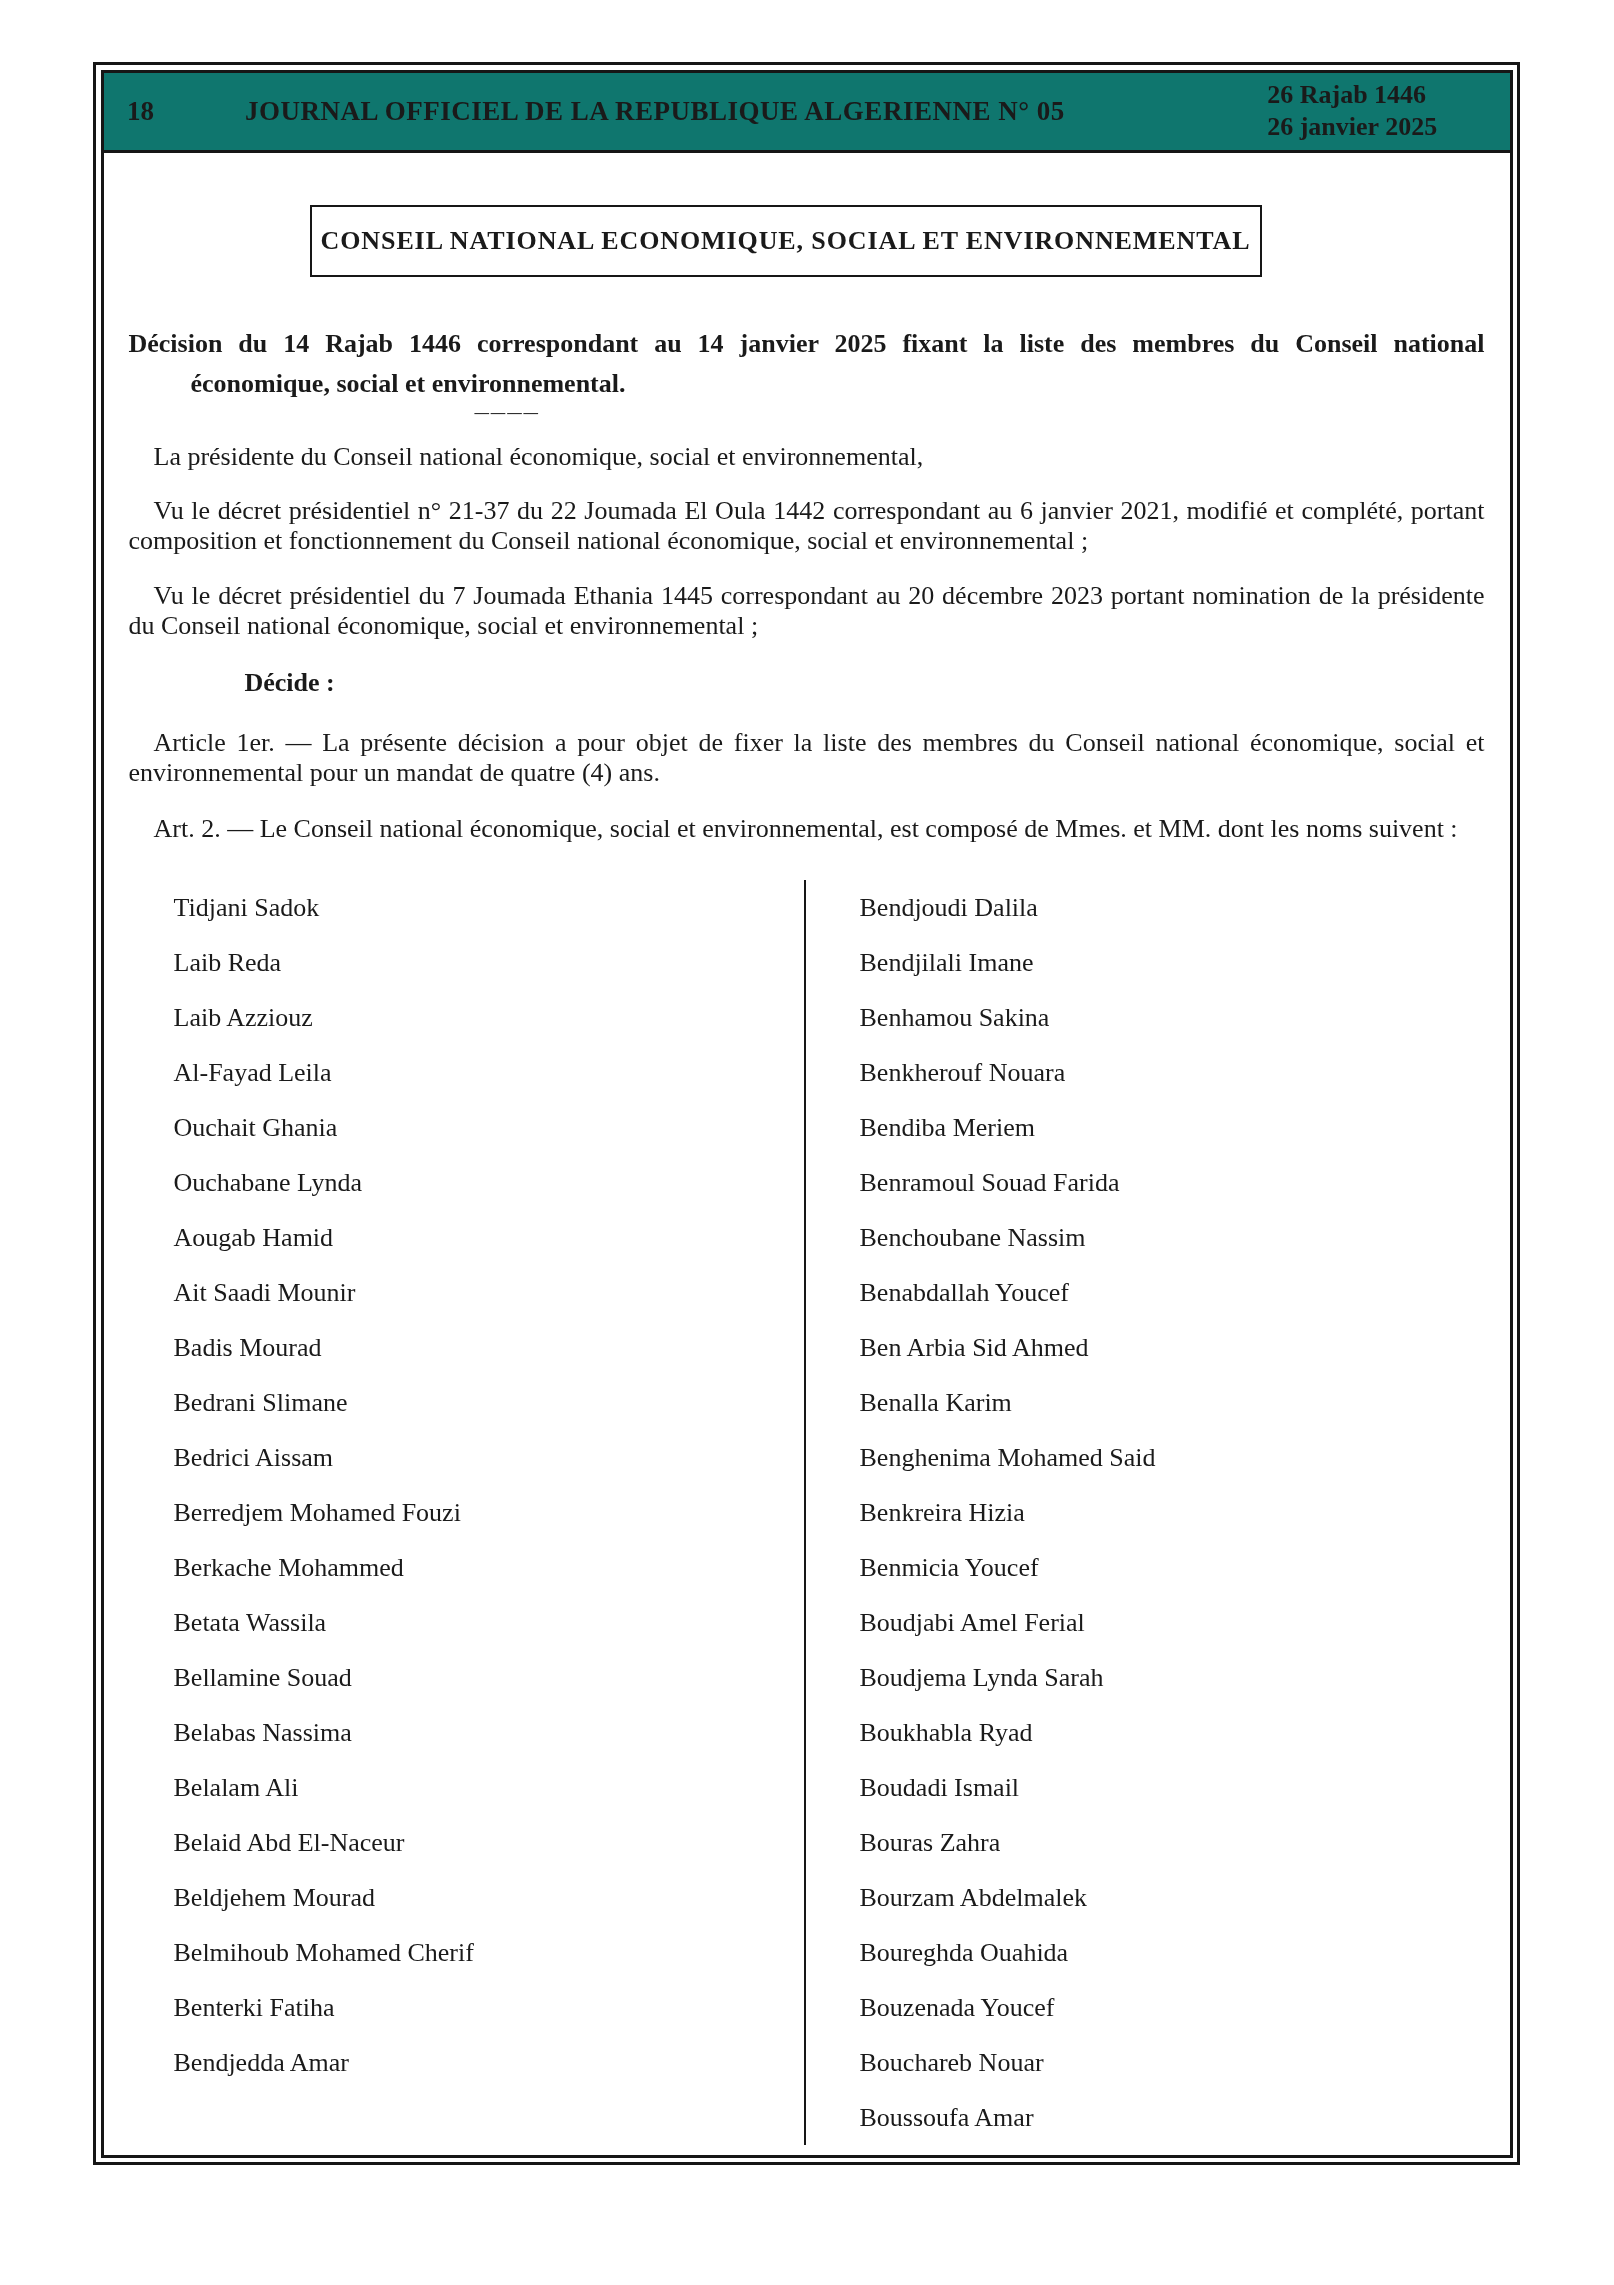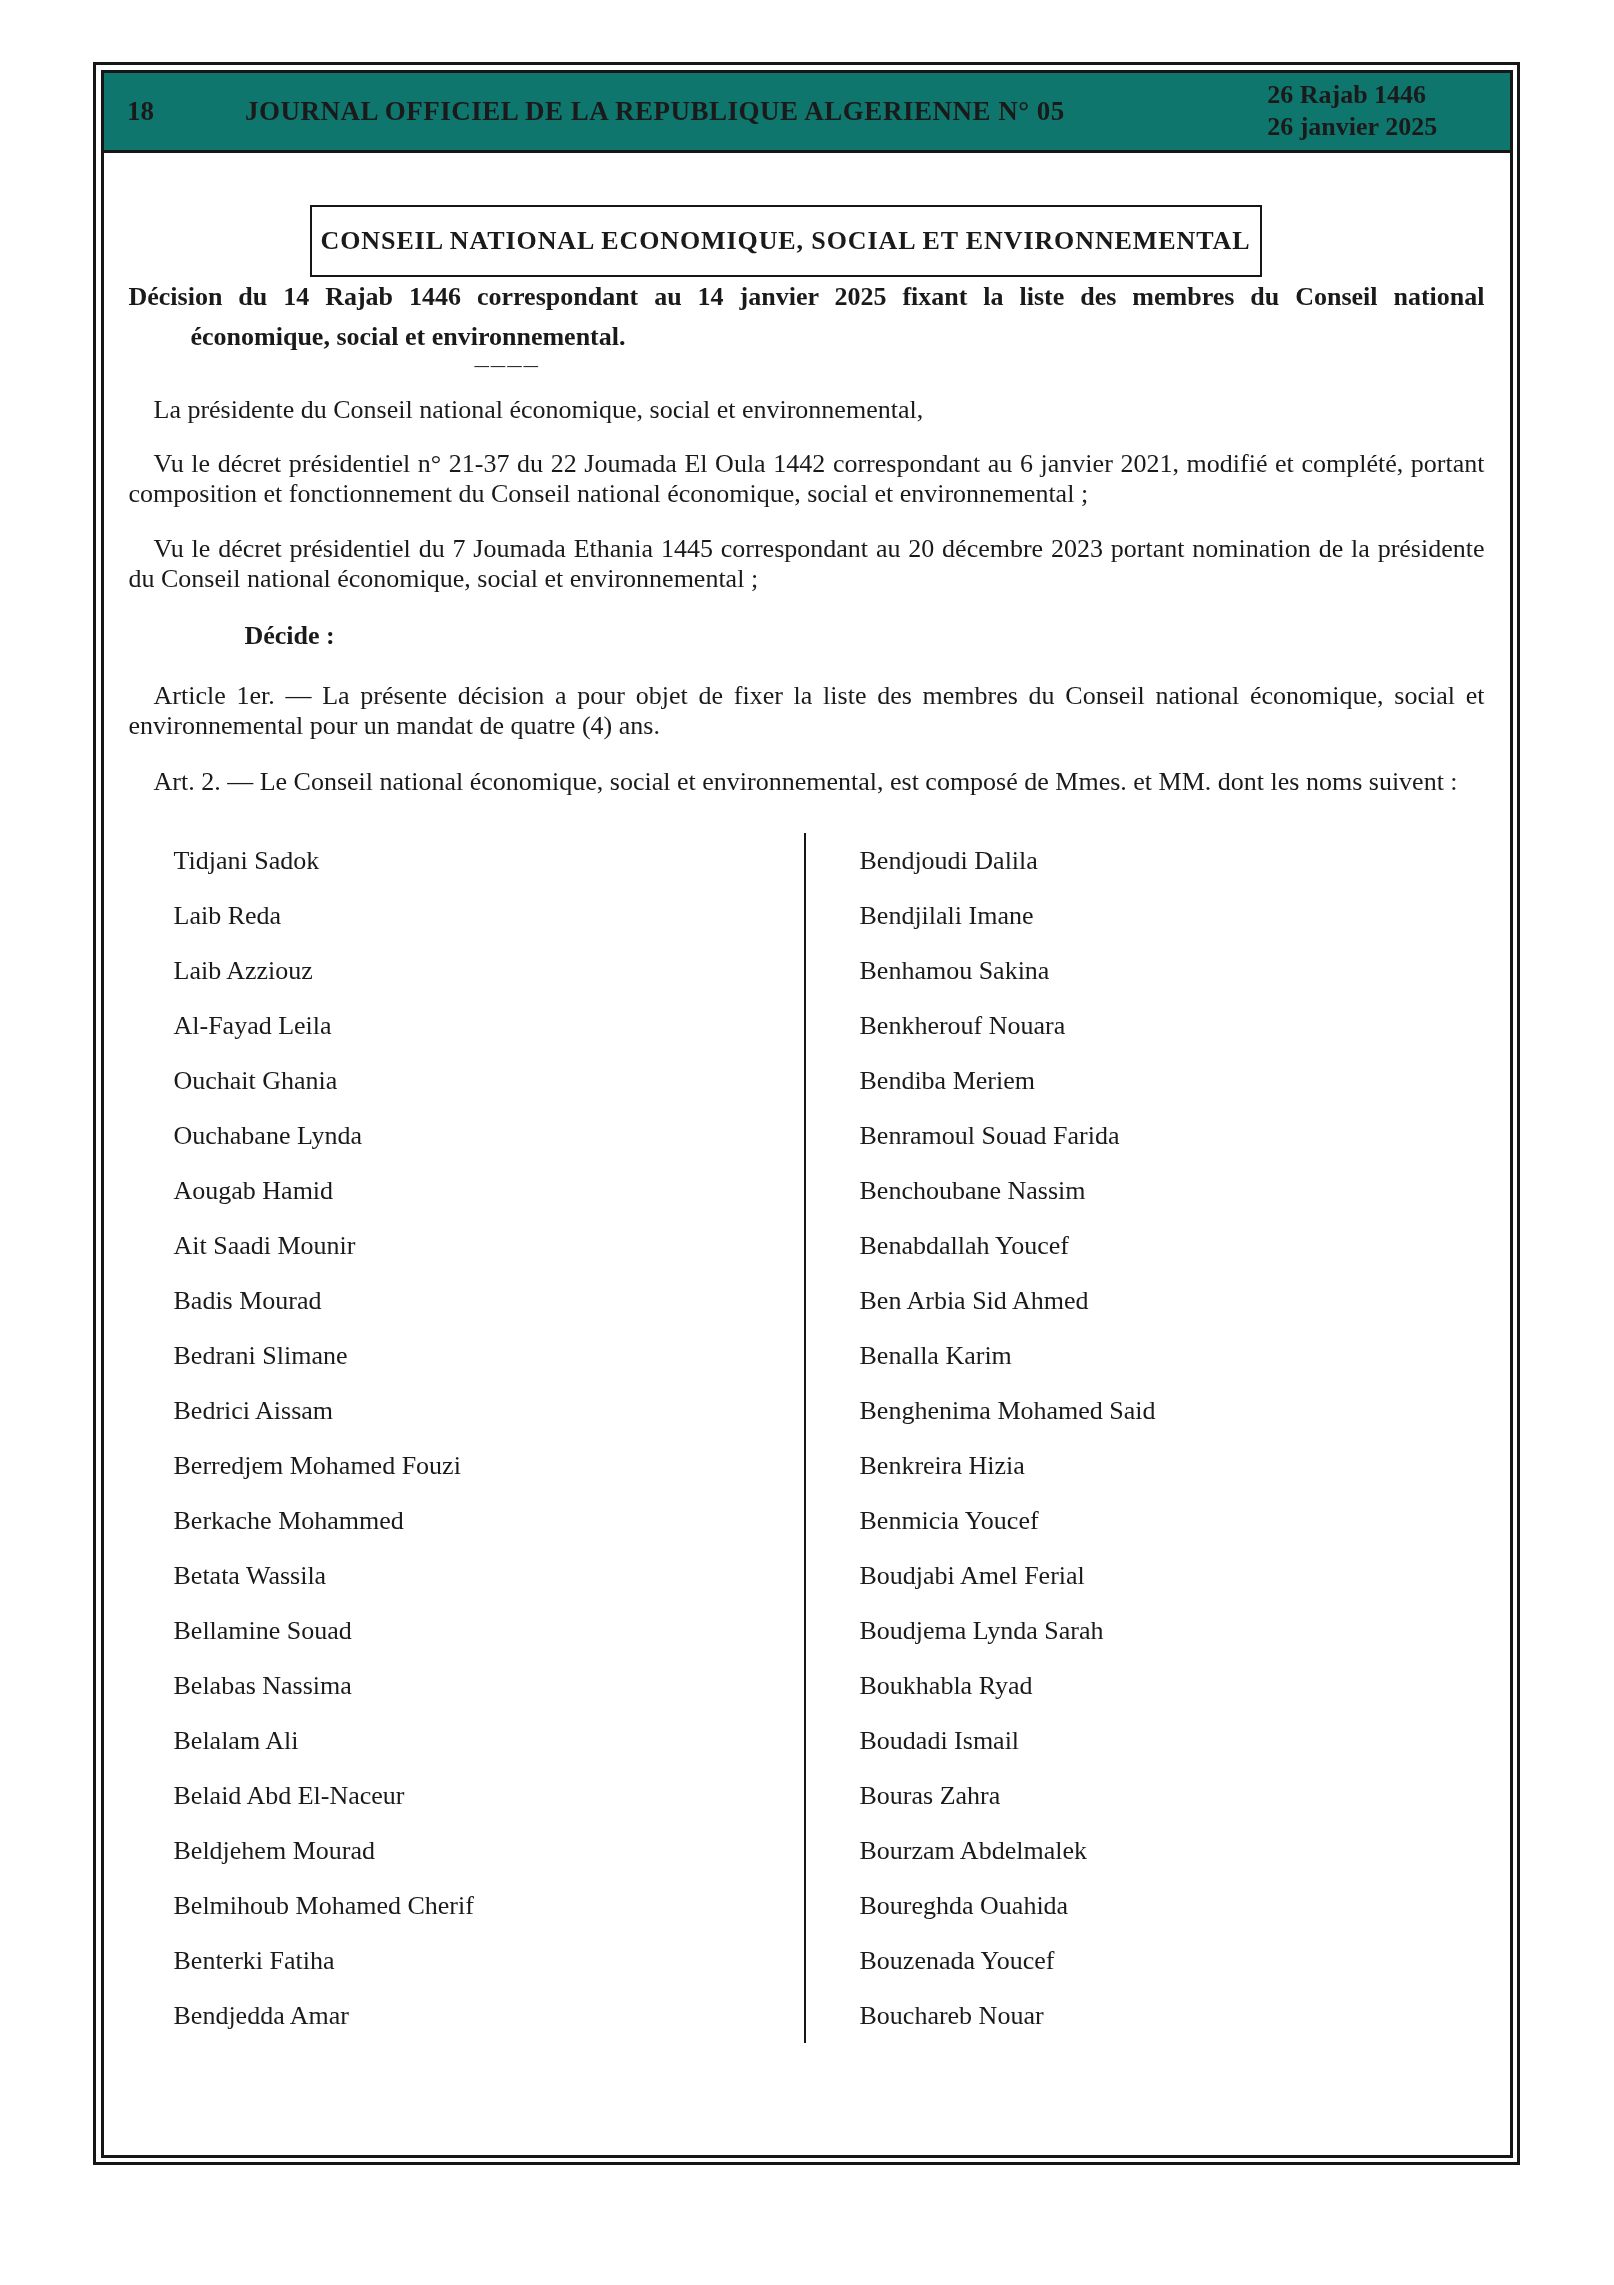--- a/index.html
+++ b/index.html
@@ -75,20 +75,21 @@
     border: 2.7px solid #161616;
     display: flex;
     align-items: center;
     justify-content: center;
     font-weight: bold;
     font-size: 26px;
     letter-spacing: 0.9px;
     white-space: nowrap;
   }
   .decision-heading {
+    margin-top: 47px;
     font-weight: bold;
     font-size: 26px;
     line-height: 40px;
     padding-left: 62px;
   }
   .dh-line1 {
     text-indent: -62px;
     text-align: justify;
     text-align-last: justify;
   }
@@ -220,19 +221,20 @@
             <div class="member">Benmicia Youcef</div>
             <div class="member">Boudjabi Amel Ferial</div>
             <div class="member">Boudjema Lynda Sarah</div>
             <div class="member">Boukhabla Ryad</div>
             <div class="member">Boudadi Ismail</div>
             <div class="member">Bouras Zahra</div>
             <div class="member">Bourzam Abdelmalek</div>
             <div class="member">Boureghda Ouahida</div>
             <div class="member">Bouzenada Youcef</div>
             <div class="member">Bouchareb Nouar</div>
+            <div class="member">Boussoufa Amar</div>
           </div>
       </div>
 
     </div>
   </div>
 </div>
 
 
 </body></html>

